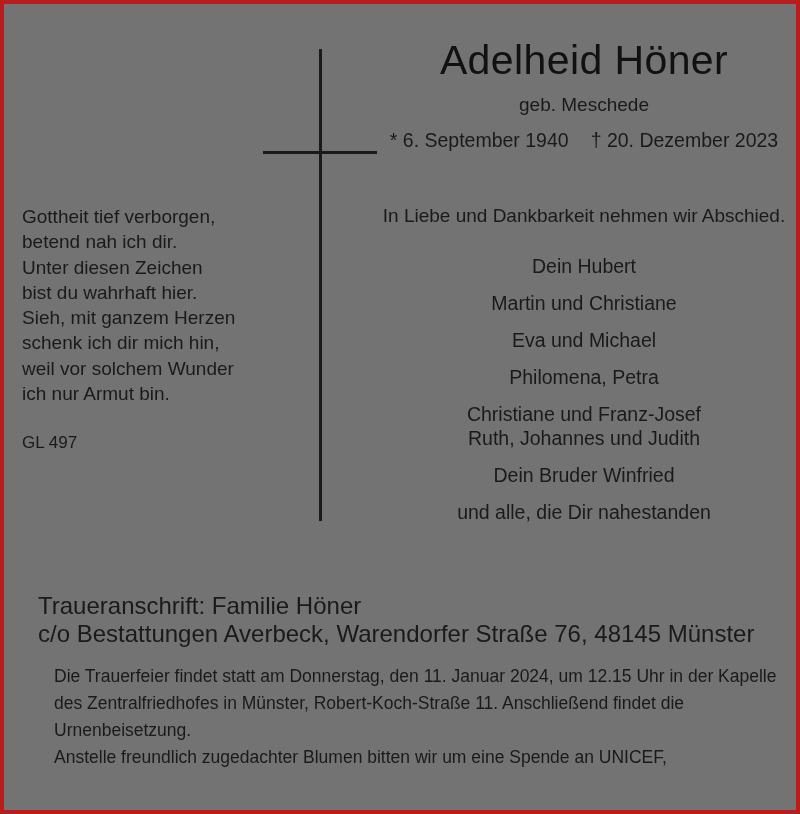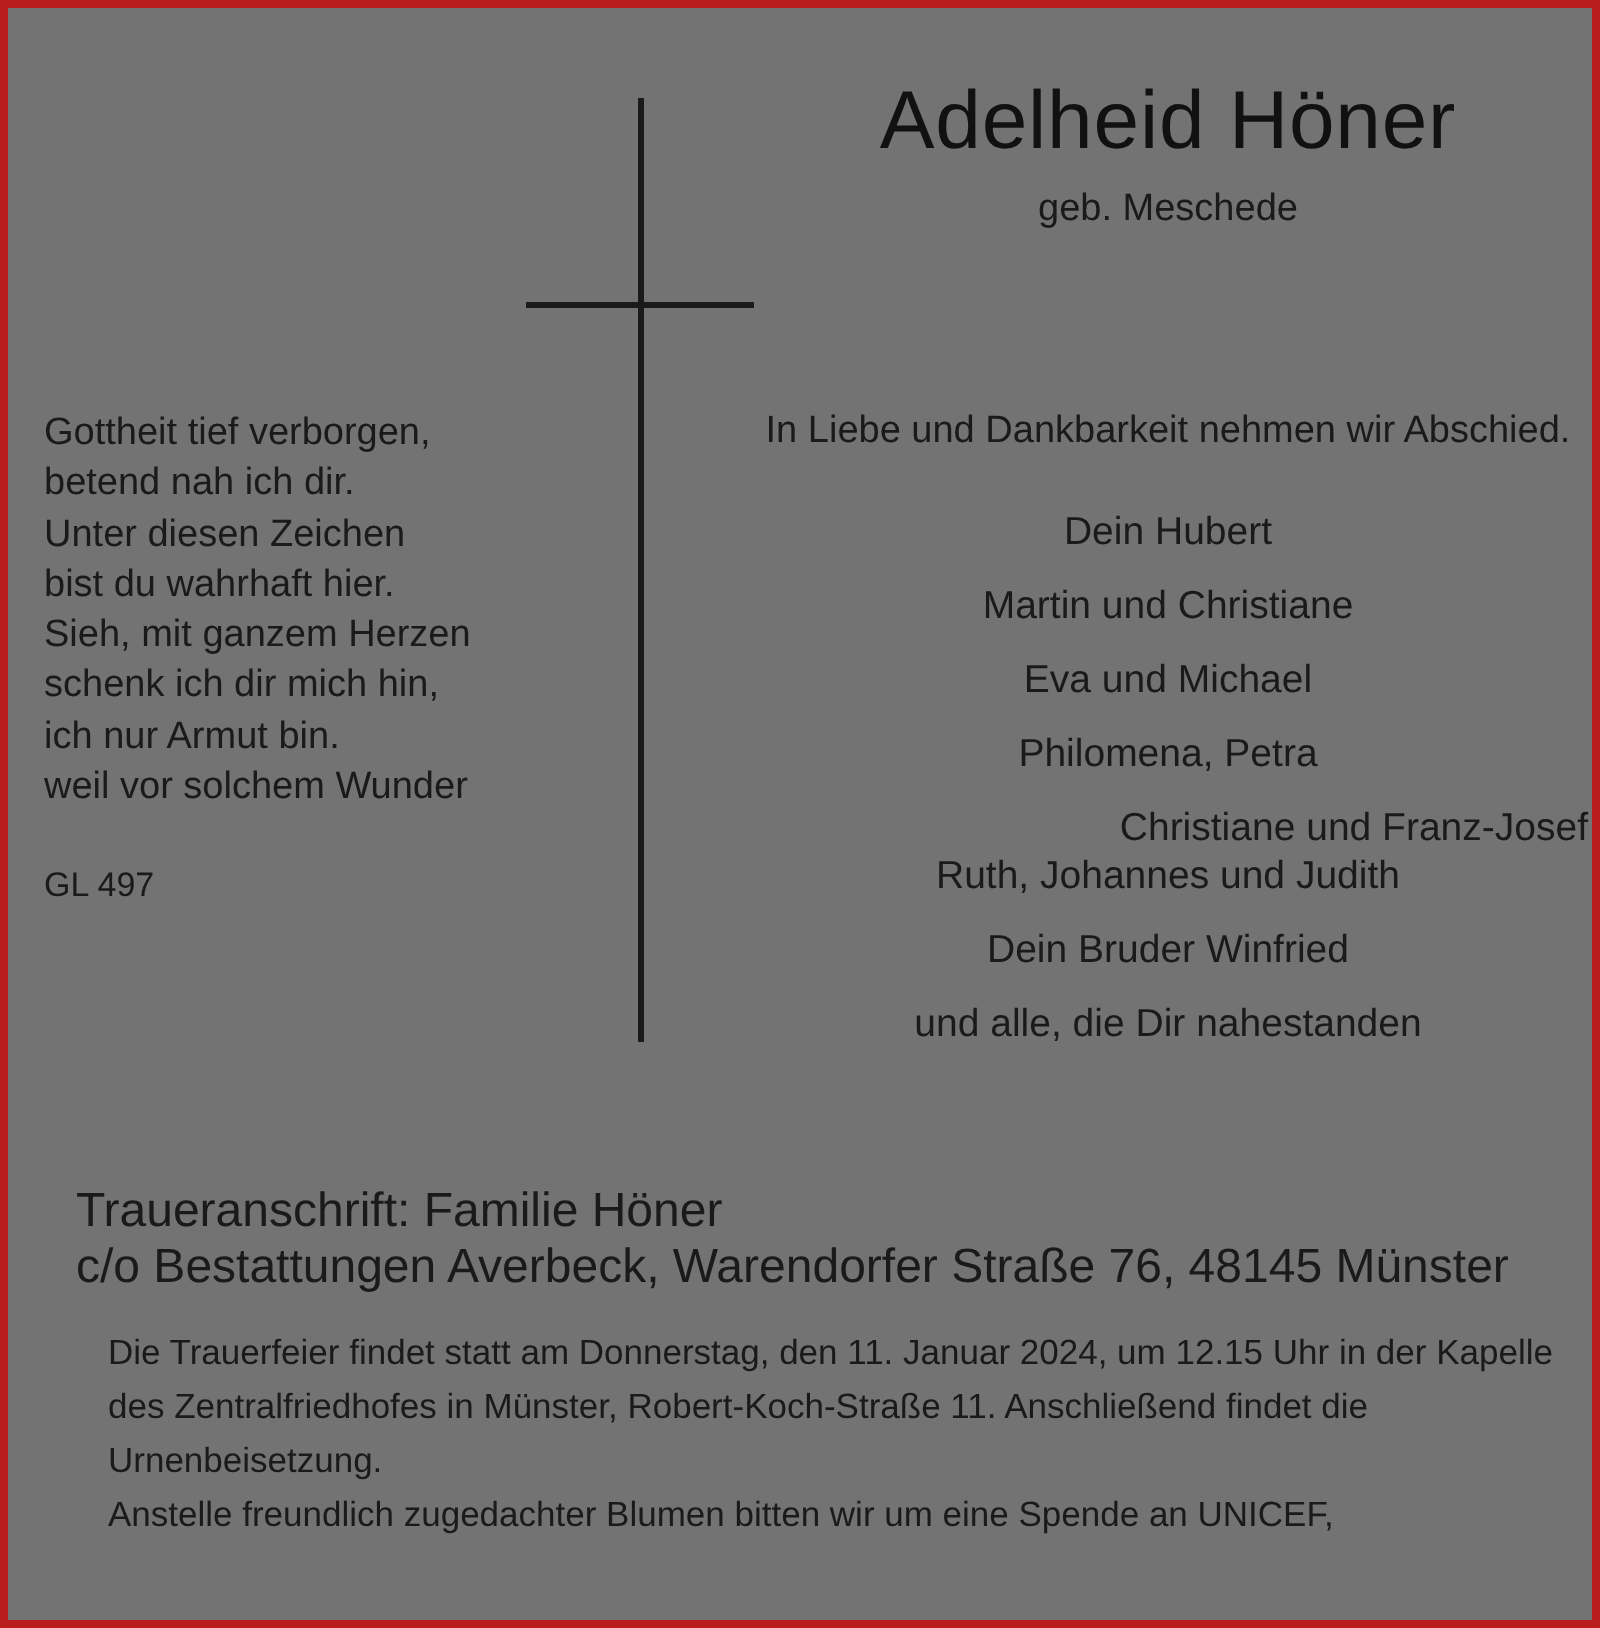--- a/index.html
+++ b/index.html
@@ -122,21 +122,20 @@
   }
   .mourner {
     font-size: 19.5px;
     line-height: 23px;
     color: #1a1a1a;
     margin-bottom: 14px;
     white-space: nowrap;
   }
   .mourner.tight {
     margin-bottom: 1px;
-    text-align: right;
   }
   .mourner:last-child {
     margin-bottom: 0;
   }
 
   
   .address-block {
     position: absolute;
     left: 34px;
     top: 588px;
@@ -172,31 +171,34 @@
 <div id="obituary-page">
 
   <div class="cross">
     <div class="cross-vertical"></div>
     <div class="cross-horizontal"></div>
   </div>
 
   <div class="header-block">
     <div class="deceased-name">Adelheid Höner</div>
     <div class="maiden-name">geb. Meschede</div>
+    <div class="life-dates">
+      <span>* 6. September 1940</span><span class="date-gap"></span><span>† 20. Dezember 2023</span>
+    </div>
   </div>
 
   <div class="verse-block">
     <div class="verse-line">Gottheit tief verborgen,</div>
     <div class="verse-line">betend nah ich dir.</div>
     <div class="verse-line">Unter diesen Zeichen</div>
     <div class="verse-line">bist du wahrhaft hier.</div>
     <div class="verse-line">Sieh, mit ganzem Herzen</div>
     <div class="verse-line">schenk ich dir mich hin,</div>
+    <div class="verse-line">weil vor solchem Wunder</div>
     <div class="verse-line">ich nur Armut bin.</div>
-    <div class="verse-line">weil vor solchem Wunder</div>
     <div class="verse-source">GL 497</div>
   </div>
 
   <div class="mourning-block">
     <div class="mourning-intro">In Liebe und Dankbarkeit nehmen wir Abschied.</div>
     <div class="mourner-list">
       <div class="mourner">Dein Hubert</div>
       <div class="mourner">Martin und Christiane</div>
       <div class="mourner">Eva und Michael</div>
       <div class="mourner">Philomena, Petra</div>

